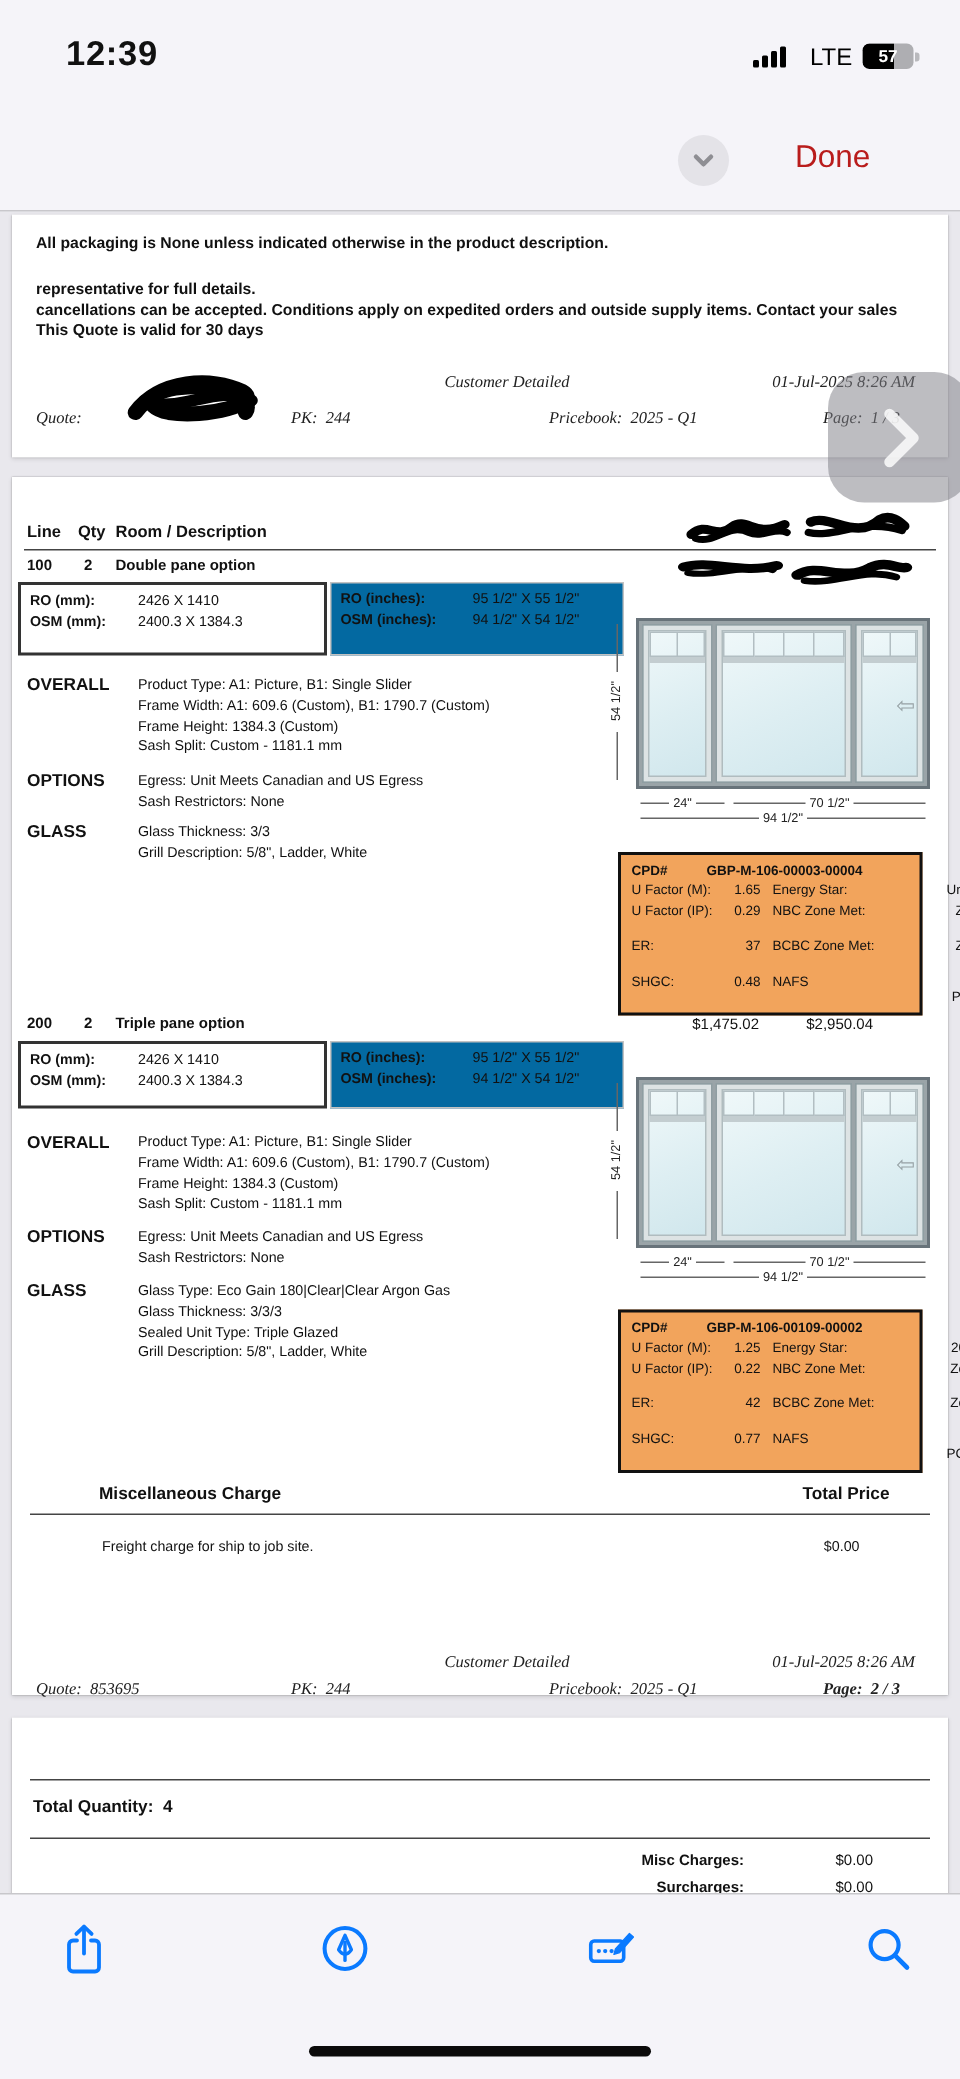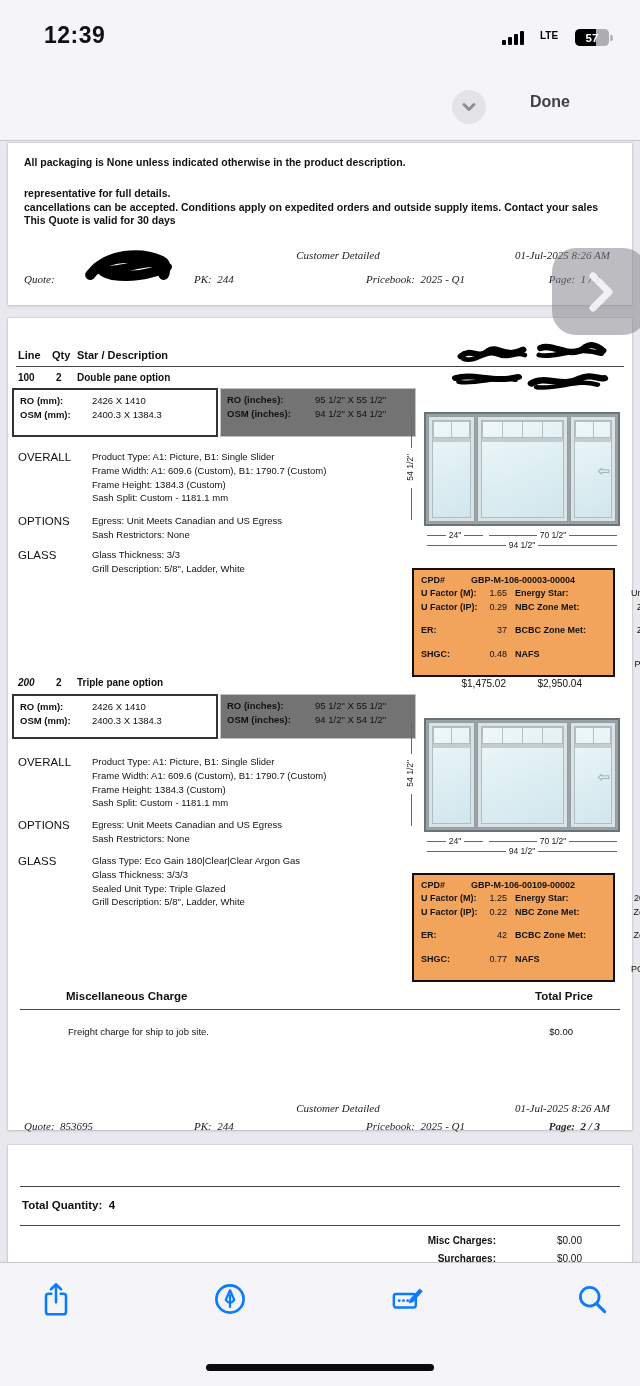--- a/index.html
+++ b/index.html
@@ -4,51 +4,51 @@
 <style>
   * { margin:0; padding:0; box-sizing:border-box; }
   html,body { width:640px; height:1386px; overflow:hidden; }
   body { font-family:"Liberation Sans", sans-serif; background:#e9e8ed; position:relative; color:#111; }
 
   
   .topbar { position:absolute; top:0; left:0; width:640px; height:141px; background:#f5f4f9; border-bottom:1px solid #c8c7cb; z-index:40; }
   .time { position:absolute; left:44px; top:22px; font-size:23px; font-weight:bold; letter-spacing:.5px; }
   .sigbars { position:absolute; left:502px; top:29px; display:flex; align-items:flex-end; gap:2px; height:16px; }
   .sigbars i { display:block; width:4px; background:#000; border-radius:1px; }
-  .lte { position:absolute; left:540px; top:30px; font-size:10px; font-weight:bold; color:#000; }
+  .lte { position:absolute; left:540px; top:30px; font-size:16px; font-weight:normal; color:#000; }
   .battery { position:absolute; left:575px; top:29px; width:34px; height:17px; border-radius:4.5px; overflow:hidden; background:#aeaeb2; }
   .battery .fill { position:absolute; left:0; top:0; bottom:0; width:62%; background:#000; border-radius:4.5px 0 0 4.5px; }
   .battery .pct { position:absolute; inset:0; display:flex; align-items:center; justify-content:center; font-size:11.5px; font-weight:bold; color:#fff; }
   .battery-cap { position:absolute; left:610px; top:35px; width:2.5px; height:6px; background:#b9b9bd; border-radius:0 2px 2px 0; }
   .navtitle { position:absolute; left:30px; top:88px; width:415px; font-size:29px; font-weight:bold; white-space:nowrap; overflow:hidden; }
   .nav-chevron-btn { position:absolute; left:452px; top:90px; width:34px; height:34px; border-radius:50%; background:#e4e3e8; display:flex; align-items:center; justify-content:center; }
-  .done { position:absolute; left:530px; top:93px; font-size:16px; font-weight:bold; color:#404040; }
+  .done { position:absolute; left:530px; top:93px; font-size:21px; font-weight:normal; color:#b91c1c; }
 
   
   .viewer { position:absolute; top:142px; left:0; width:640px; height:1120px; }
   .page { position:absolute; left:8px; width:624px; background:#fff; box-shadow:0 0 1px rgba(0,0,0,.35), 0 1px 3px rgba(0,0,0,.13); }
   #page1 { top:1px; height:162px; }
   #page2 { top:176px; height:812px; }
   #page3 { top:1003px; height:150px; }
 
   .docbold { font-weight:bold; font-size:10.5px; line-height:13.5px; }
   .abs { position:absolute; }
 
   
   .ftr { position:absolute; font-family:"Liberation Serif", serif; font-style:italic; font-size:11px; color:#222; white-space:nowrap; }
 
   
   .colhead { font-weight:bold; font-size:11px; }
   .rule { position:absolute; height:0; border-top:1.5px solid #444; }
   .sizebox { position:absolute; padding:4px 0 0 6px; font-size:9.5px; line-height:13.5px; }
   .sizebox.white { border:2px solid #333; background:#fff; }
-  .sizebox.gray { background:#737373; border:1px solid #c2c2c2; }
+  .sizebox.gray { background:#0369a1; border:1px solid #c2c2c2; }
   .srow { display:flex; }
   .slabel { font-weight:bold; }
-  .spec-label { position:absolute; font-weight:normal; font-size:11.5px; }
+  .spec-label { position:absolute; font-weight:bold; font-size:11.5px; }
   .spec { position:absolute; font-size:9.5px; line-height:13.8px; }
   .price { position:absolute; font-size:10px; text-align:right; }
 
   
   .diagram { position:absolute; left:404px; width:214px; height:145px; font-size:8.5px; color:#222; }
   .win { position:absolute; left:12px; top:6px; width:196px; height:114px; border:2px solid #68737a; background:#9aa4a8; padding:2px; display:flex; gap:2px; }
   .pane { height:100%; border:1px solid #8f9ea2; box-shadow:inset 0 0 0 3px #dde3e4, inset 0 0 0 4px #b0bcbf; background:linear-gradient(155deg,#f1f9fa 0%,#ddeef2 55%,#cfe6ec 100%); position:relative; padding:4px; }
   .pane.pa { width:47px; } .pane.pb { flex:1; } .pane.pc { width:46px; }
   .grill { display:flex; height:21px; border-bottom:4px solid #c3cdd0; }
   .grill .gc { flex:1; border:1px solid #b2bec2; border-left:none; }
@@ -60,21 +60,21 @@
   .dims-bottom .seg1 { width:62px; } .dims-bottom .seg2 { flex:1; }
   .dim-total { position:absolute; left:12px; top:134px; width:196px; }
   .dim-v { position:absolute; left:-7px; top:48px; writing-mode:vertical-rl; transform:rotate(180deg); white-space:nowrap; }
   .vseg { position:absolute; left:-1px; width:0; border-left:1px solid #666; height:32px; }
 
   
   .cpd { position:absolute; left:404px; width:203px; background:#f2a45c; border:2.5px solid #111; padding:5px 7px 6px 7px; font-size:9px; }
   .cpd .head { display:flex; margin-bottom:3px; font-weight:bold; }
   .cpd .head .num { margin-left:26px; }
   .cpd-grid { display:grid; grid-template-columns:62px 32px 72px auto; row-gap:3.5px; }
-  .cpd-grid .lb { font-weight:bold; }
+  .cpd-grid .lb { font-weight:normal; }
   .cpd-grid .vr { text-align:right; padding-right:8px; }
   .cpd-grid .v2 { text-align:right;padding-left:44px; }
 
   
   .scribble { position:absolute; }
   .scribble svg { width:100%; height:100%; display:block; }
 
   
   .b115 { font-weight:bold; font-size:11.5px; }
 
@@ -132,21 +132,21 @@
     </div>
     <div class="ftr" style="left:186px; top:130px;"><span>PK:</span>&nbsp;&nbsp;<span>244</span></div>
     <div class="ftr" style="left:358px; top:130px;"><span>Pricebook:</span>&nbsp;&nbsp;<span>2025 - Q1</span></div>
     <div class="ftr" style="right:32px; top:130px;"><span>Page:</span>&nbsp;&nbsp;<span>1 / 3</span></div>
   </div>
 
   <div class="page" id="page2">
 
     <div class="abs colhead" style="left:10px; top:31px;">Line</div>
     <div class="abs colhead" style="left:44px; top:31px;text-align:center;">Qty</div>
-    <div class="abs colhead" style="left:69px; top:31px;">Star / Description</div>
+    <div class="abs colhead" style="left:69px; top:31px;">Room / Description</div>
     <div class="rule" style="left:8px; top:48px; width:608px;"></div>
 
     <div class="scribble" style="left:447px; top:25px; width:74px; height:20px;">
       <svg viewBox="0 0 100 30" preserveAspectRatio="none">
           <path d="M8 20 C 22 6, 30 26, 45 12 C 58 2, 66 24, 92 10" fill="none" stroke="#000" stroke-width="9" stroke-linecap="round"></path>
           <path d="M12 24 C 30 30, 40 8, 60 18 C 72 24, 84 12, 94 18" fill="none" stroke="#000" stroke-width="7" stroke-linecap="round"></path>
         </svg>
     </div>
     <div class="scribble" style="left:525px; top:23px; width:76px; height:21px;">
       <svg viewBox="0 0 100 30" preserveAspectRatio="none">
@@ -262,21 +262,21 @@
           <span class="vr">37</span>
           <span class="lb">BCBC Zone Met:</span>
           <span class="v2">Zone 5</span>
         <span class="lb">SHGC:</span>
           <span class="vr">0.48</span>
           <span class="lb">NAFS</span>
           <span class="v2">LC-PG40</span>
       </div>
     </div>
 
-    <div class="abs docbold" style="left:10px; top:358px; font-size:10px;font-style:italic;">200</div>
+    <div class="abs docbold" style="left:10px; top:358px; font-size:10px;">200</div>
     <div class="abs docbold" style="left:48px; top:358px; font-size:10px;">2</div>
     <div class="abs docbold" style="left:69px; top:358px; font-size:10px;">Triple pane option</div>
     <div class="price" style="left:440px; top:360px; width:58px;">$1,475.02</div>
     <div class="price" style="left:516px; top:360px; width:58px;">$2,950.04</div>
 
     <div class="sizebox white" style="left:4px; top:376px; width:206px; height:45px;">
       <div class="srow">
           <span class="slabel" style="width:72px;">RO (mm):</span>
           <span>2426 X 1410</span>
         </div>

